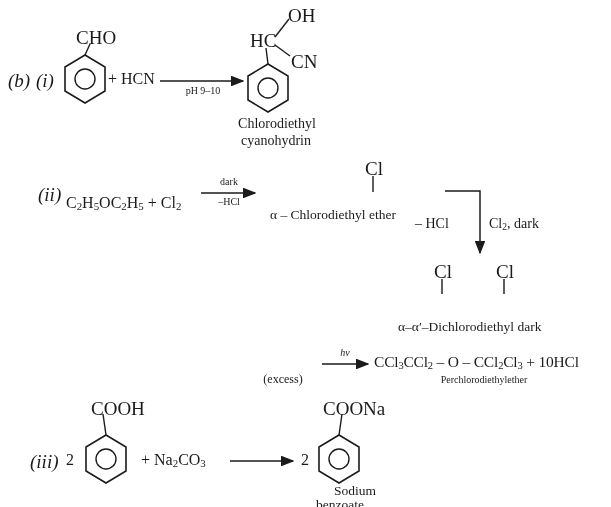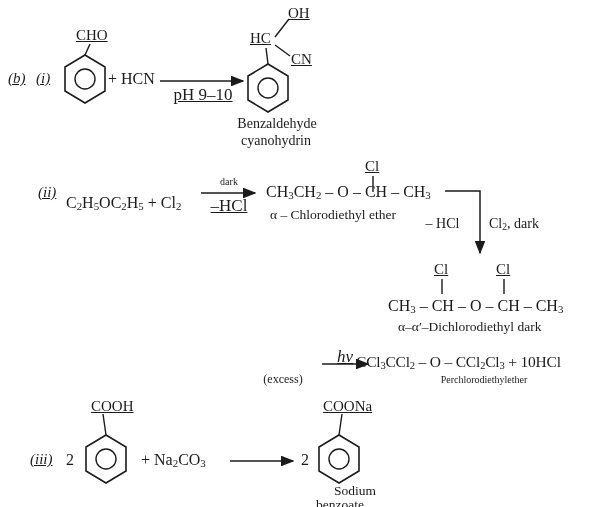--- a/index.html
+++ b/index.html
@@ -5,28 +5,28 @@
   :root{ --ink:#1b1b1b; --bg:#ffffff; }
   html,body{ margin:0; padding:0; background:#fff; }
   #canvas{
     position:relative; width:611px; height:507px;
     background:var(--bg); color:var(--ink);
     font-family:"Liberation Serif","DejaVu Serif",serif;
     overflow:hidden;
   }
   .t{ position:absolute; white-space:nowrap; line-height:1.12; }
   .ctr{ transform:translateX(-50%); }
-  .rt{ text-align:center; }
+  .rt{ text-align:left; }
   .it{ font-style:italic; }
   .f16{ font-size:16px; }
   .f15-5{ font-size:15.5px; letter-spacing:-0.2px; }
-  .f15{ font-size:15px;text-decoration:underline; }
+  .f15{ font-size:19px; }
   .f14{ font-size:14px; }
   .f13-5{ font-size:13.5px; }
-  .f13{ font-size:17px;text-decoration:underline; }
+  .f13{ font-size:10px; }
   .f12-5{ font-size:10px; }
   .f12{ font-size:12px; }
   sub{ font-size:68%; line-height:0; vertical-align:-0.22em; }
   #overlay{ position:absolute; left:0; top:0; color:var(--ink); }
   #overlay .ln{ stroke:currentColor; stroke-width:1.5; fill:none; }
   #overlay .bd{ stroke:currentColor; stroke-width:1.4; fill:none; }
   #overlay .hex{ stroke:currentColor; stroke-width:1.6; fill:none; }
   #overlay .cir{ stroke:currentColor; stroke-width:1.4; fill:none; }
 </style>
 </head>
@@ -76,41 +76,39 @@
   </svg>
 
   <div class="t f15 it" style="left:8px;top:70px">(b)</div>
   <div class="t f15 it" style="left:36px;top:70px">(i)</div>
   <div class="t f15 chem" style="left:76px;top:27px">CHO</div>
   <div class="t f16 chem" style="left:108px;top:70px">+ HCN</div>
   <div class="t f13 ctr" style="left:203px;top:85px">pH 9–10</div>
   <div class="t f15" style="left:250px;top:30px">HC</div>
   <div class="t f15" style="left:288px;top:5px">OH</div>
   <div class="t f15" style="left:291px;top:51px">CN</div>
-  <div class="t f14 ctr" style="left:277px;top:116px">Benzaldehyde</div>
+  <div class="t f14 ctr" style="left:277px;top:116px">Chlorodiethyl</div>
   <div class="t f14 ctr" style="left:276px;top:133px">cyanohydrin</div>
 
   <div class="t f15 it" style="left:38px;top:184px">(ii)</div>
   <div class="t f16 chem" style="left:66px;top:194px">C<sub>2</sub>H<sub>5</sub>OC<sub>2</sub>H<sub>5</sub> + Cl<sub>2</sub></div>
   <div class="t f12-5 ctr" style="left:229px;top:176px">dark</div>
   <div class="t f13 ctr chem" style="left:229px;top:196px">–HCl</div>
-  <div class="t f16 chem" style="left:266px;top:183px">CH<sub>3</sub>CH<sub>2</sub> – O – CH – CH<sub>3</sub></div>
   <div class="t f15" style="left:365px;top:158px">Cl</div>
   <div class="t f13-5" style="left:270px;top:207px">α – Chlorodiethyl ether</div>
   <div class="t f14 rt chem" style="left:415px;top:216px;width:55px">– HCl</div>
   <div class="t f14 chem" style="left:489px;top:216px">Cl<sub>2</sub>, dark</div>
 
   <div class="t f15" style="left:434px;top:261px">Cl</div>
   <div class="t f15" style="left:496px;top:261px">Cl</div>
-  <div class="t f16 chem" style="left:388px;top:297px">CH<sub>3</sub> – CH – O – CH – CH<sub>3</sub></div>
   <div class="t f13-5" style="left:398px;top:319px">α–α′–Dichlorodiethyl dark</div>
 
   <div class="t f12 ctr" style="left:283px;top:373px">(excess)</div>
   <div class="t f13 it ctr" style="left:345px;top:347px">hv</div>
-  <div class="t f15-5 chem" style="left:356px;top:353px">CCl<sub>3</sub>CCl<sub>2</sub> – O – CCl<sub>2</sub>Cl<sub>3</sub> + 10HCl</div>
+  <div class="t f15-5 chem" style="left:374px;top:353px">CCl<sub>3</sub>CCl<sub>2</sub> – O – CCl<sub>2</sub>Cl<sub>3</sub> + 10HCl</div>
   <div class="t f12-5 ctr" style="left:484px;top:374px">Perchlorodiethylether</div>
 
   <div class="t f15 it" style="left:30px;top:451px">(iii)</div>
   <div class="t f16" style="left:66px;top:451px">2</div>
   <div class="t f15 chem" style="left:91px;top:398px">COOH</div>
   <div class="t f16 chem" style="left:141px;top:451px">+ Na<sub>2</sub>CO<sub>3</sub></div>
   <div class="t f16" style="left:301px;top:451px">2</div>
   <div class="t f15 chem" style="left:323px;top:398px">COONa</div>
   <div class="t f13-5 ctr" style="left:355px;top:483px">Sodium</div>
   <div class="t f13-5 ctr" style="left:340px;top:497px">benzoate</div>

